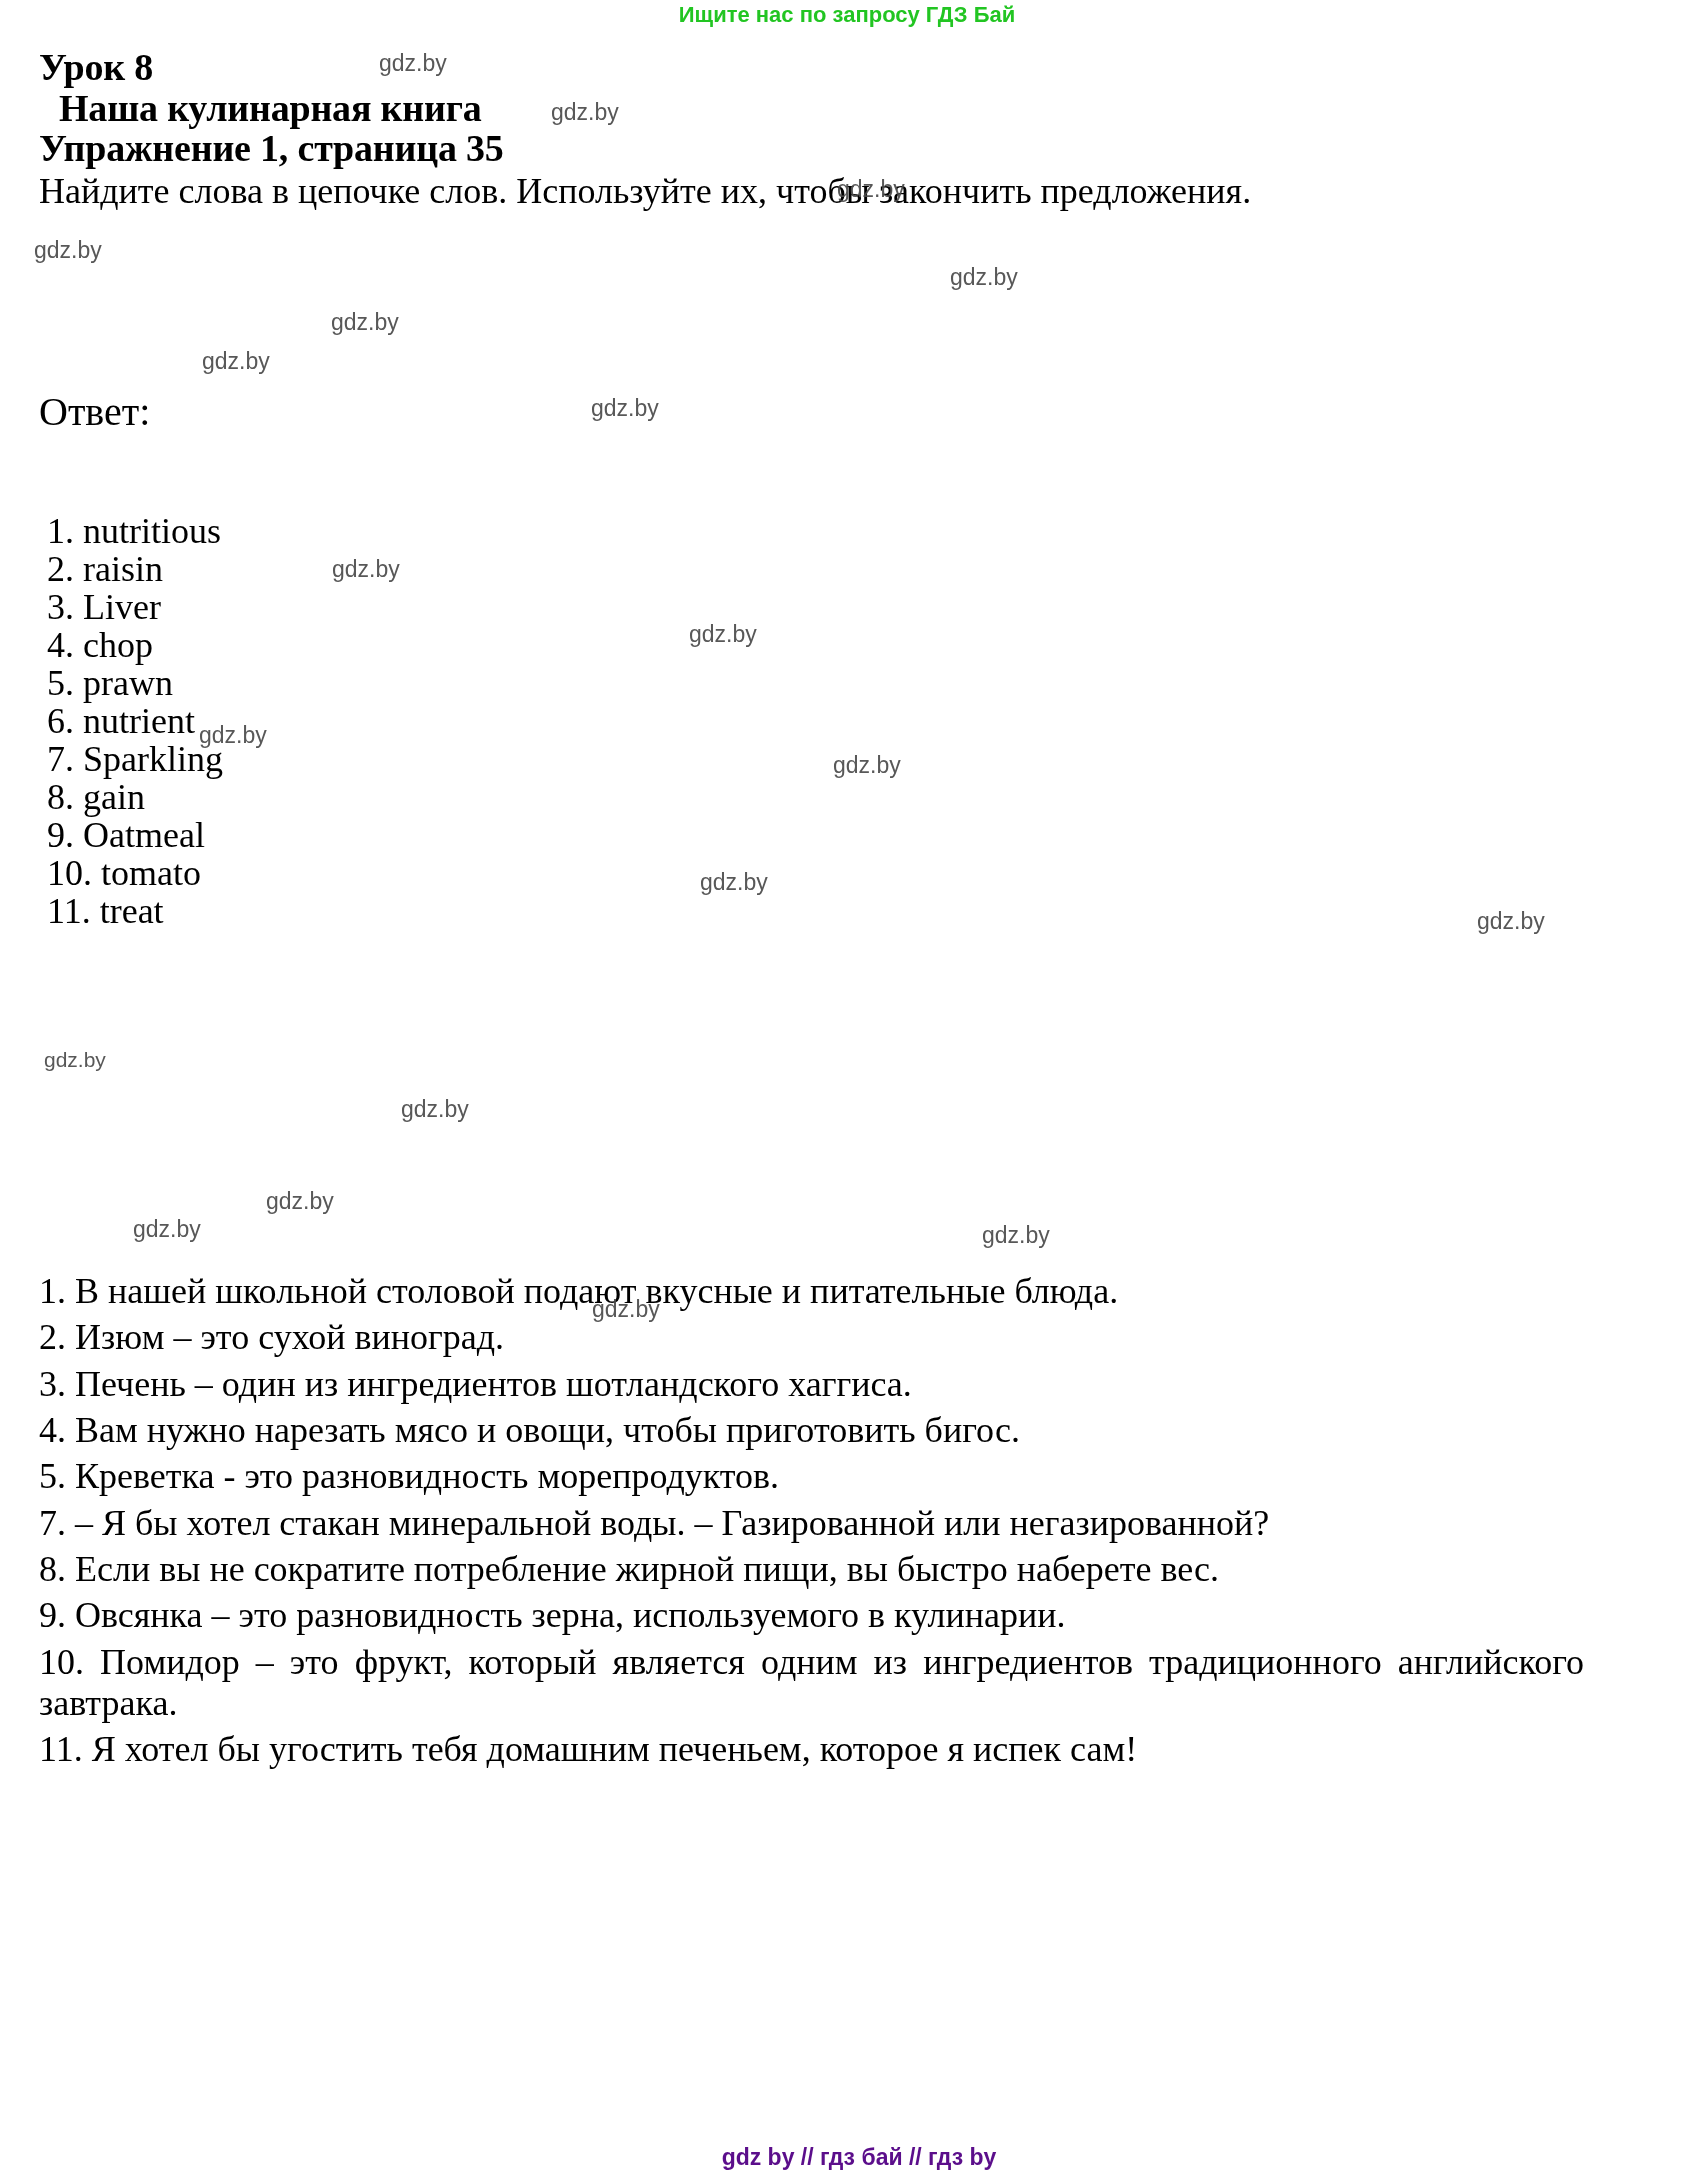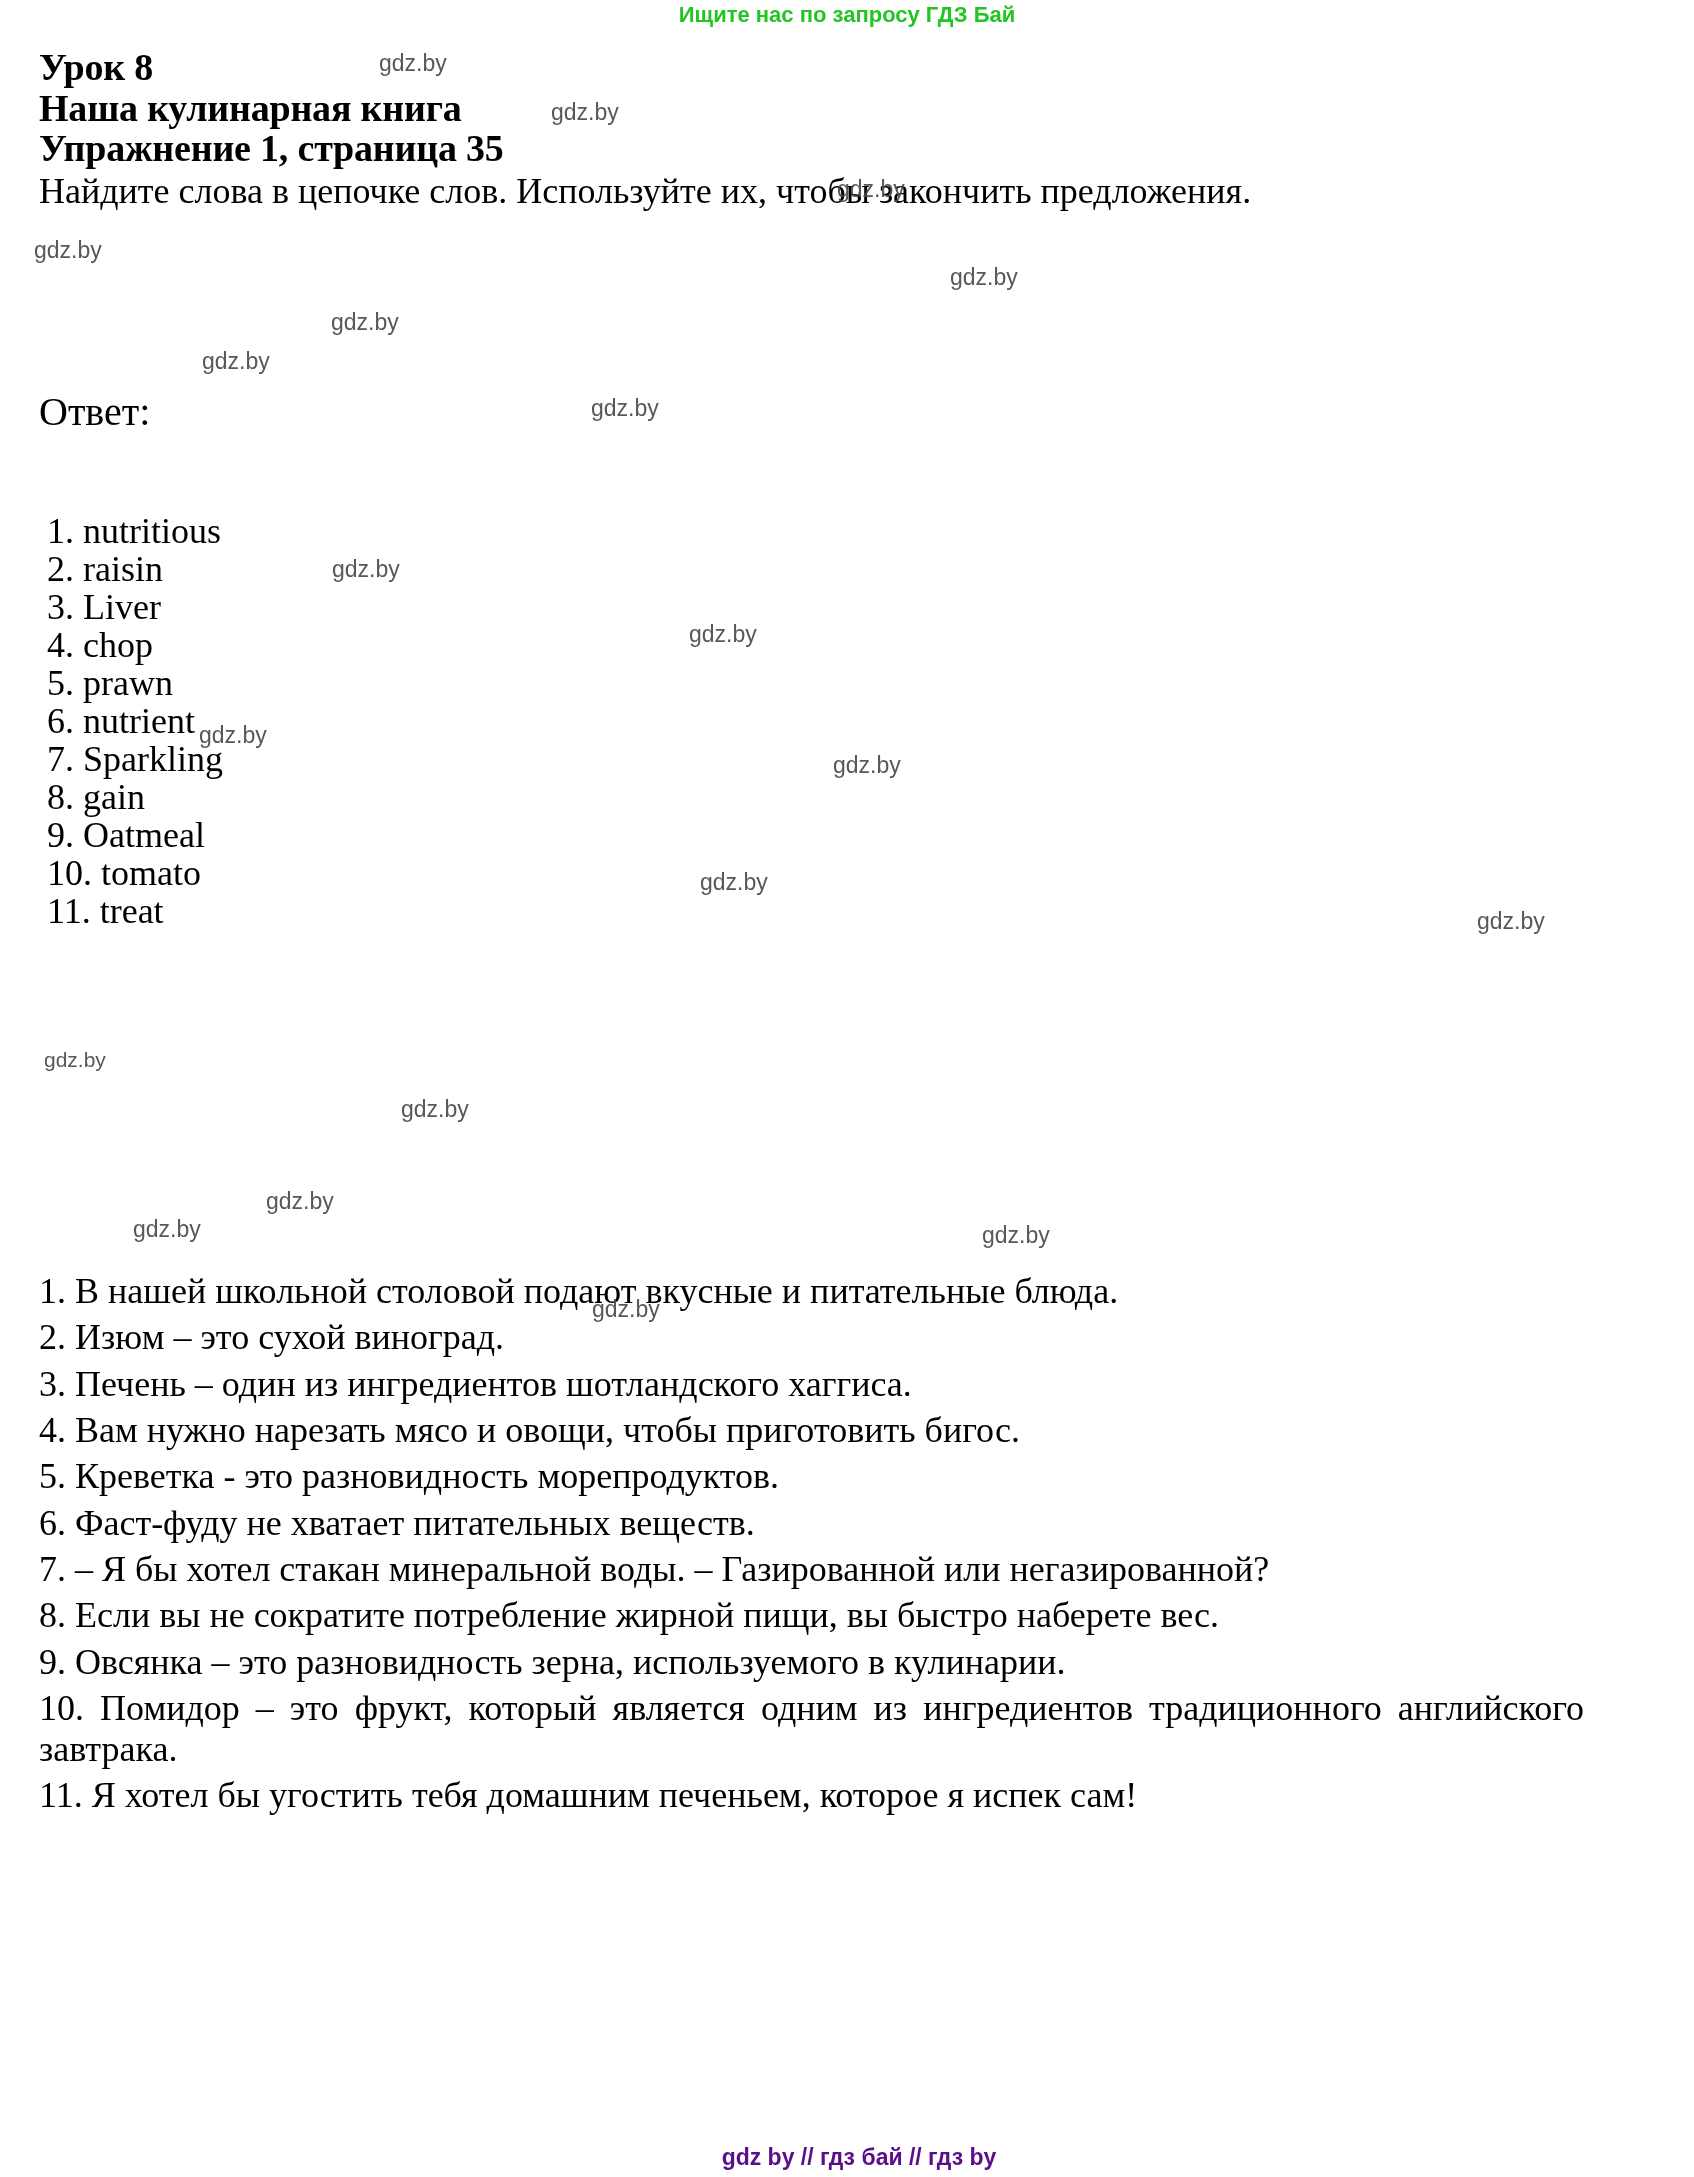--- a/index.html
+++ b/index.html
@@ -49,21 +49,21 @@
   .lesson-title,
   .lesson-subtitle,
   .exercise-title {
     font-weight: bold;
     font-size: 38px;
     line-height: 1.02;
     margin: 0;
     letter-spacing: -0.2px;
   }
   .lesson-title { margin-bottom: 1.8px; }
-  .lesson-subtitle { margin-bottom: 1.8px; }
+  .lesson-subtitle { margin-bottom: 1.8px; margin-left: 20px; }
   .exercise-title { margin-bottom: 3.5px; }
 
   .task-text {
     font-size: 36px;
     line-height: 1.12;
     text-align: justify;
     text-justify: inter-word;
     margin: 0;
     width: 1543px;
   }
@@ -166,21 +166,20 @@
       <li><span class="word-num">10.</span><span class="word-text"> tomato</span></li>
       <li><span class="word-num">11.</span><span class="word-text"> treat</span></li>
     </ul>
 
   <ul class="sentences">
       <li>1. В нашей школьной столовой подают вкусные и питательные блюда.</li>
       <li>2. Изюм – это сухой виноград.</li>
       <li>3. Печень – один из ингредиентов шотландского хаггиса.</li>
       <li>4. Вам нужно нарезать мясо и овощи, чтобы приготовить бигос.</li>
       <li>5. Креветка - это разновидность морепродуктов.</li>
-      <li>6. Фаст-фуду не хватает питательных веществ.</li>
       <li>7. – Я бы хотел стакан минеральной воды. – Газированной или негазированной?</li>
       <li>8. Если вы не сократите потребление жирной пищи, вы быстро наберете вес.</li>
       <li>9. Овсянка – это разновидность зерна, используемого в кулинарии.</li>
       <li>10. Помидор – это фрукт, который является одним из ингредиентов традиционного английского завтрака.</li>
       <li>11. Я хотел бы угостить тебя домашним печеньем, которое я испек сам!</li>
     </ul>
 
   <div class="footer">gdz by  //  гдз бай  //  гдз by</div>
 
 <div class="wm" style="left: 379px; top: 50px; font-size: 23px;">gdz.by</div>

